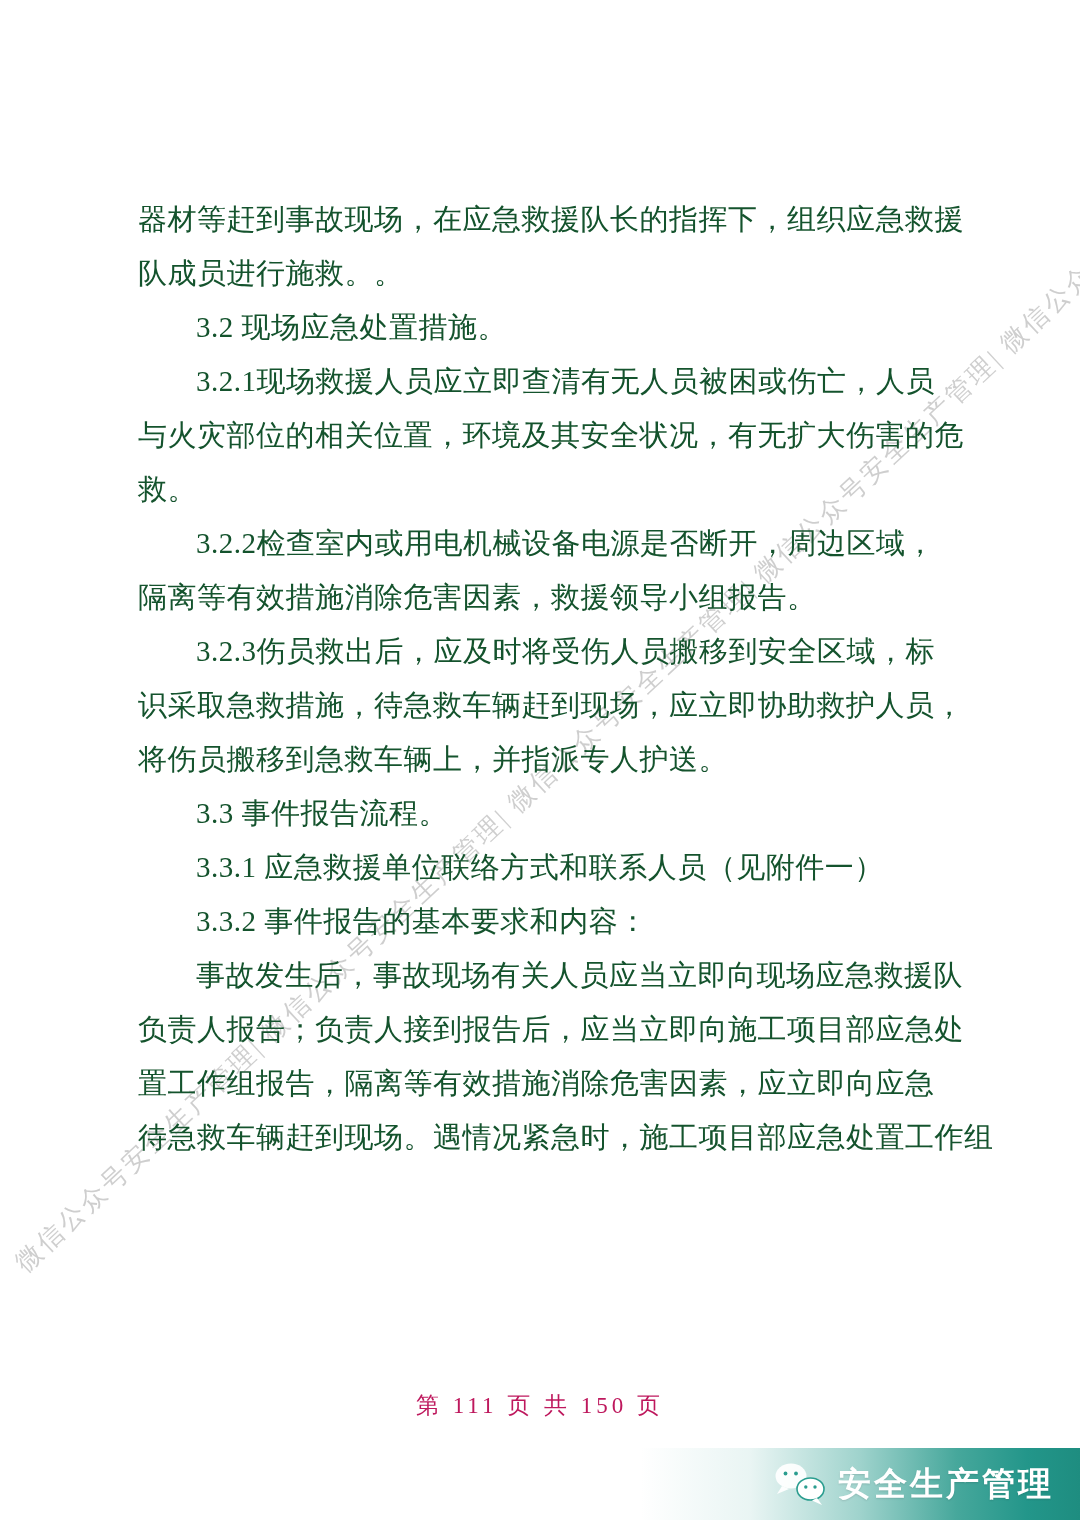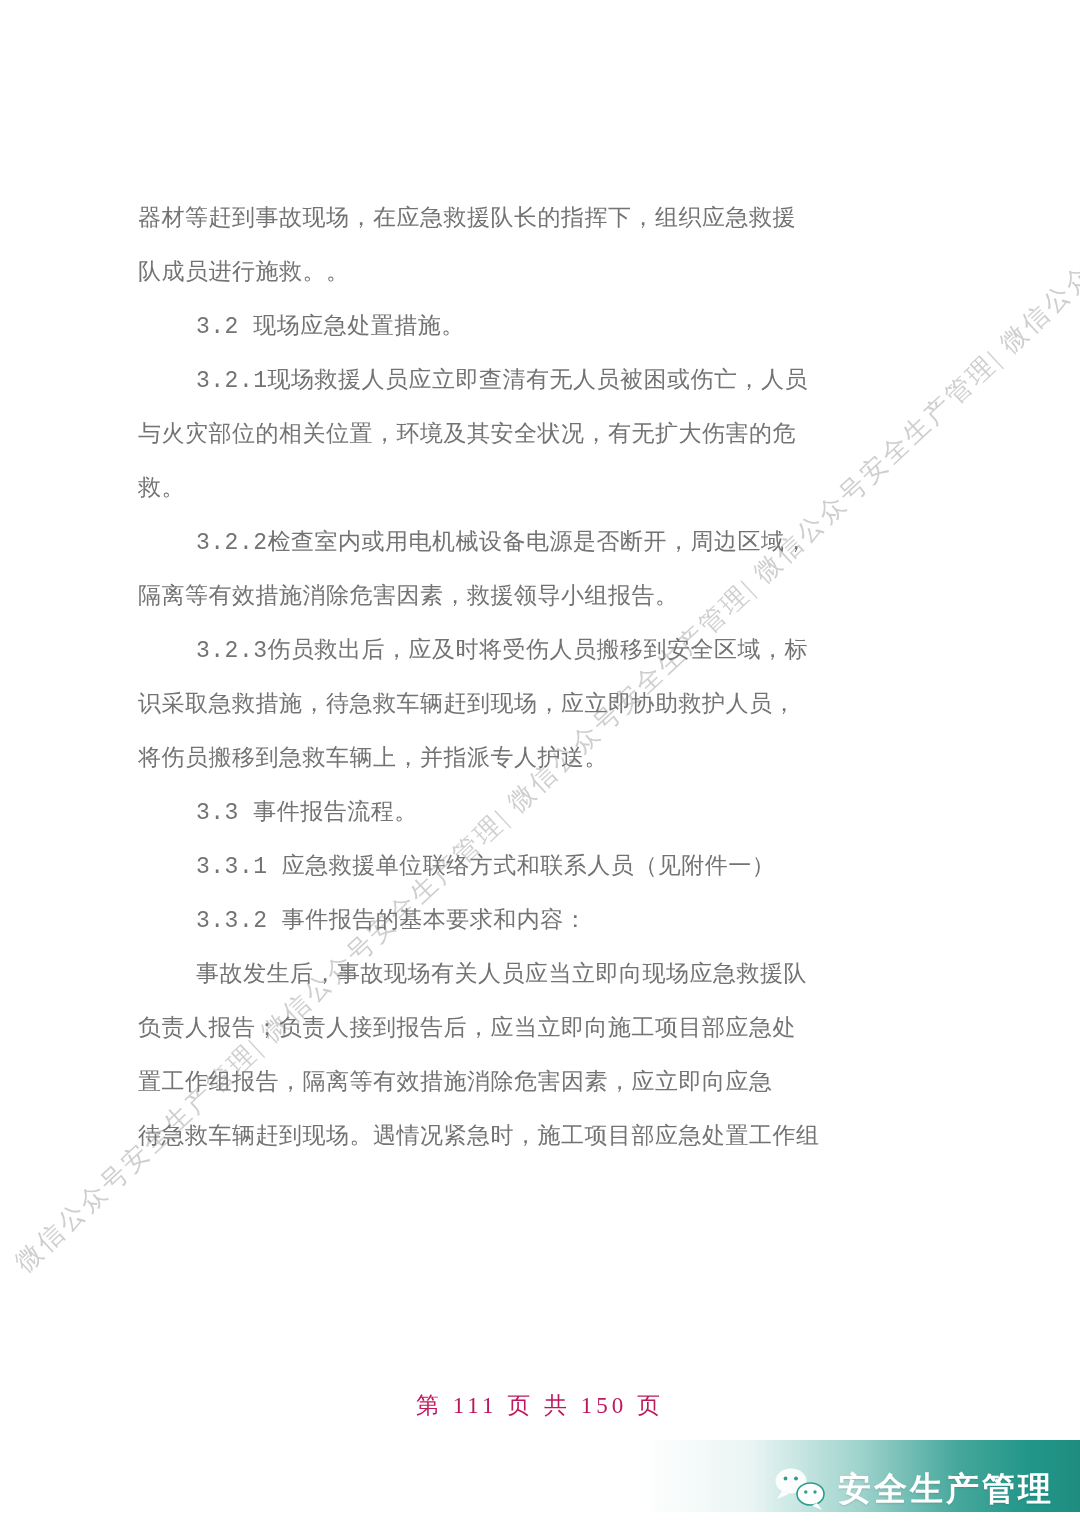--- a/index.html
+++ b/index.html
@@ -33,48 +33,47 @@
   .text-block {
     position: absolute;
     left: 138px;
     top: 192px;
     width: 812px;
     z-index: 2;
   }
   .line {
     height: 54px;
     line-height: 54px;
-    font-size: 23px;
-    color: #737373;
+    font-size: 29px;
+    color: #14532d;
     white-space: nowrap;
     letter-spacing: 0.5px;
-    font-family: Liberation Mono, monospace;
   }
   .line.indent { padding-left: 58px; }
   
   .footer {
     position: absolute;
     left: 0;
     top: 1390px;
     width: 100%;
     text-align: center;
     font-size: 23px;
     letter-spacing: 4px;
     color: #be185d;
     z-index: 2;
   }
   
   .banner {
     position: absolute;
     right: 0;
-    bottom: 16px;
+    bottom: 8px;
     width: 440px;
     height: 72px;
     display: flex;
-    align-items: flex-end;
+    align-items: center;
     justify-content: flex-end;
     padding-right: 26px;
     box-sizing: border-box;
     background: linear-gradient(90deg,
       rgba(42,157,143,0) 0%,
       rgba(42,157,143,0.10) 25%,
       rgba(42,157,143,0.45) 50%,
       rgba(38,152,138,0.85) 72%,
       #23968a 88%,
       #1e8d80 100%);

